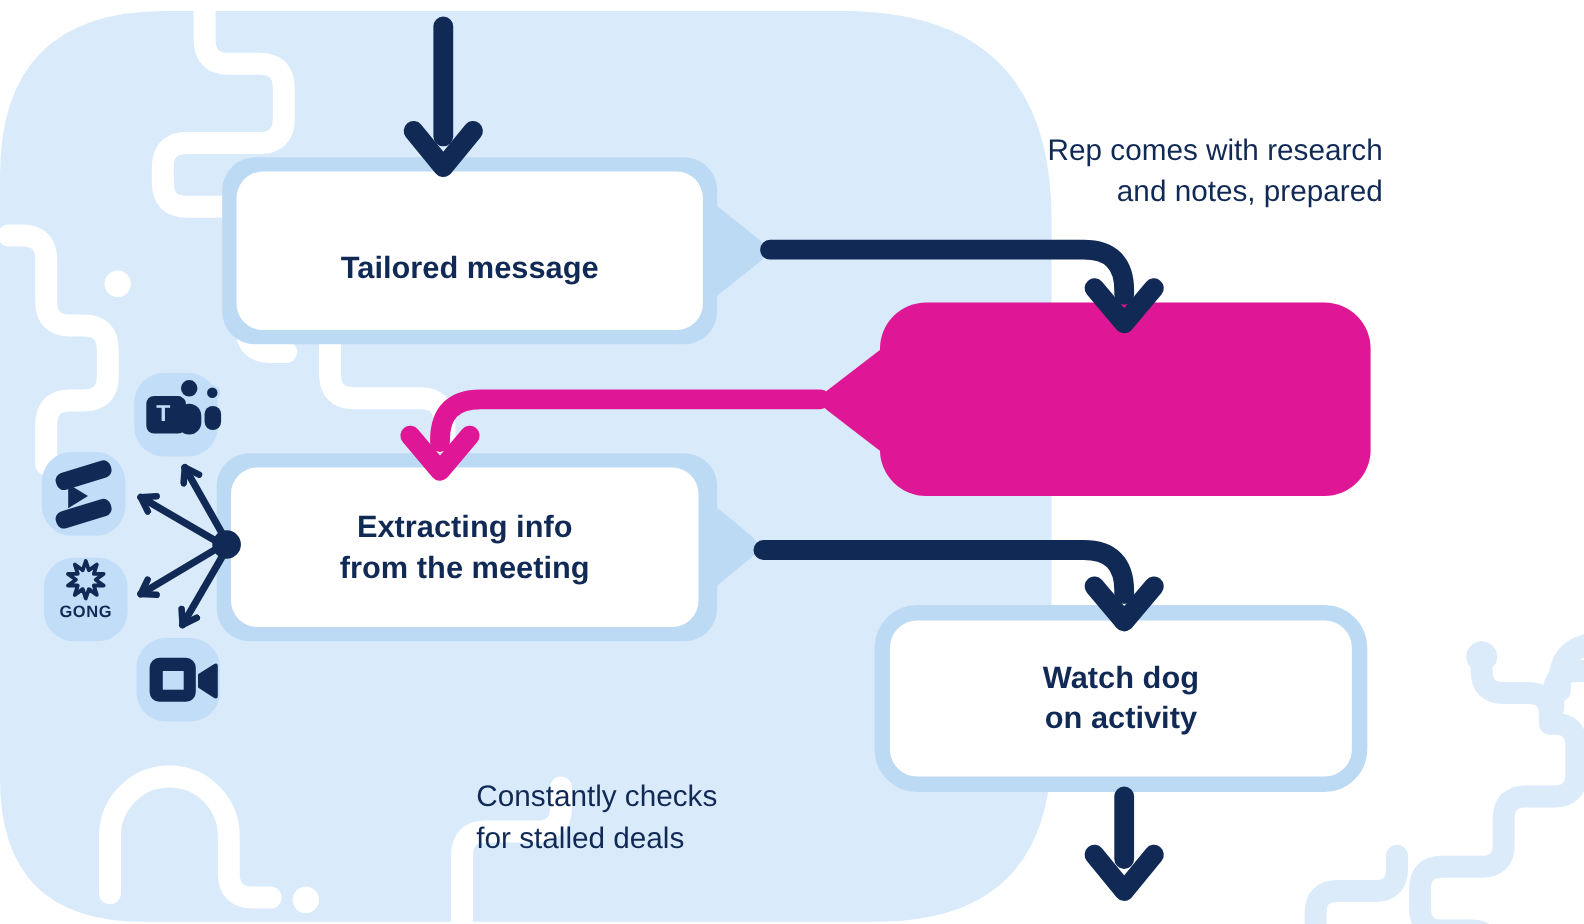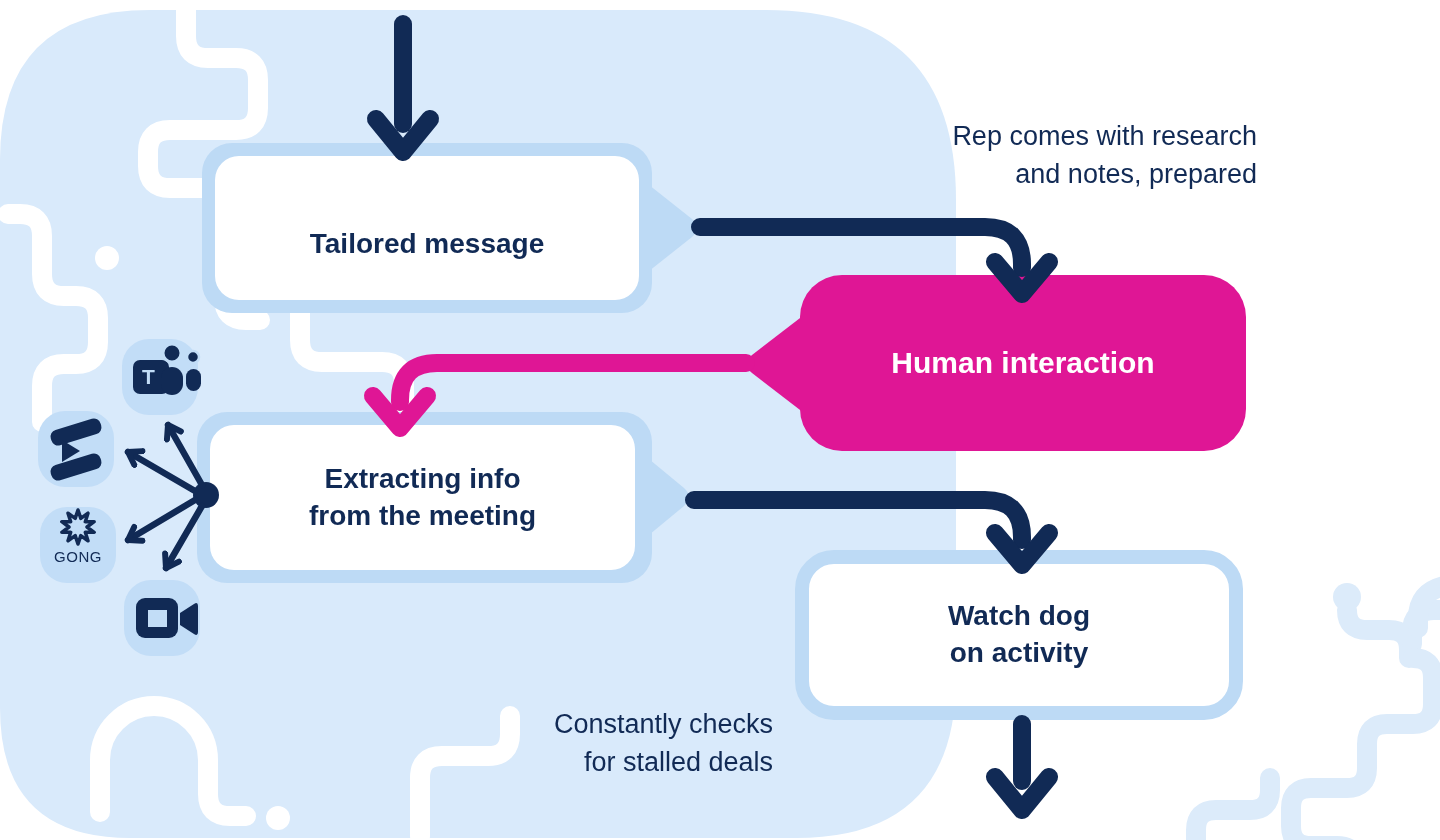--- a/index.html
+++ b/index.html
@@ -16,21 +16,21 @@
   .annotation{
     position:absolute;white-space:pre-line;color:#112A55;font-weight:normal;
     font-size:27px;line-height:38px;pointer-events:none;
   }
   .label--pink{color:#ffffff;font-size:30px;}
   .logo-letter{
     position:absolute;display:flex;align-items:center;justify-content:center;
     color:#C2DDF7;font-weight:bold;font-size:21px;pointer-events:none;
   }
   .gong-word{
-    position:absolute;color:#112A55;font-weight:normal;font-size:15px;
+    position:absolute;color:#112A55;font-weight:bold;font-size:15px;
     letter-spacing:0.5px;text-align:center;pointer-events:none;
   }
 </style>
 </head>
 <body>
 
 <div id="stage">
 
   <svg id="scene" width="1440" height="840" viewBox="0 0 1440 840">
     <defs>
@@ -140,30 +140,29 @@
         <line x1="202" y1="485" x2="168" y2="425" marker-end="url(#vhead)"></line>
         <line x1="195" y1="491" x2="128" y2="452" marker-end="url(#vhead)"></line>
         <line x1="195" y1="500" x2="128" y2="540" marker-end="url(#vhead)"></line>
         <line x1="202" y1="506" x2="166" y2="568" marker-end="url(#vhead)"></line>
       </g>
     </g>
   </svg>
 
   <div class="label" style="left:215px;top:172px;width:424px;height:144px;">Tailored message</div>
 
-  <div class="label label--pink" style="left:800px;top:275px;width:446px;height:176px;">Human interaction</div>
 
   <div class="label" style="left:210px;top:425px;width:425px;height:145px;">Extracting info
 from the meeting</div>
 
   <div class="label" style="left:802px;top:557px;width:434px;height:156px;">Watch dog
 on activity</div>
 
   <div class="annotation" style="left:857px;top:117px;width:400px;text-align:right;">Rep comes with research
 and notes, prepared</div>
 
-  <div class="annotation" style="left:433px;top:705px;width:340px;text-align:right;">Constantly checks
+  <div class="annotation" style="left:433px;top:705px;width:340px;">Constantly checks
 for stalled deals</div>
 
   <div class="logo-letter" style="left:133px;top:360px;width:31px;height:33px;">T</div>
 
   <div class="gong-word" style="left:43px;top:548px;width:70px;">GONG</div>
 </div>
 
 </body></html>

